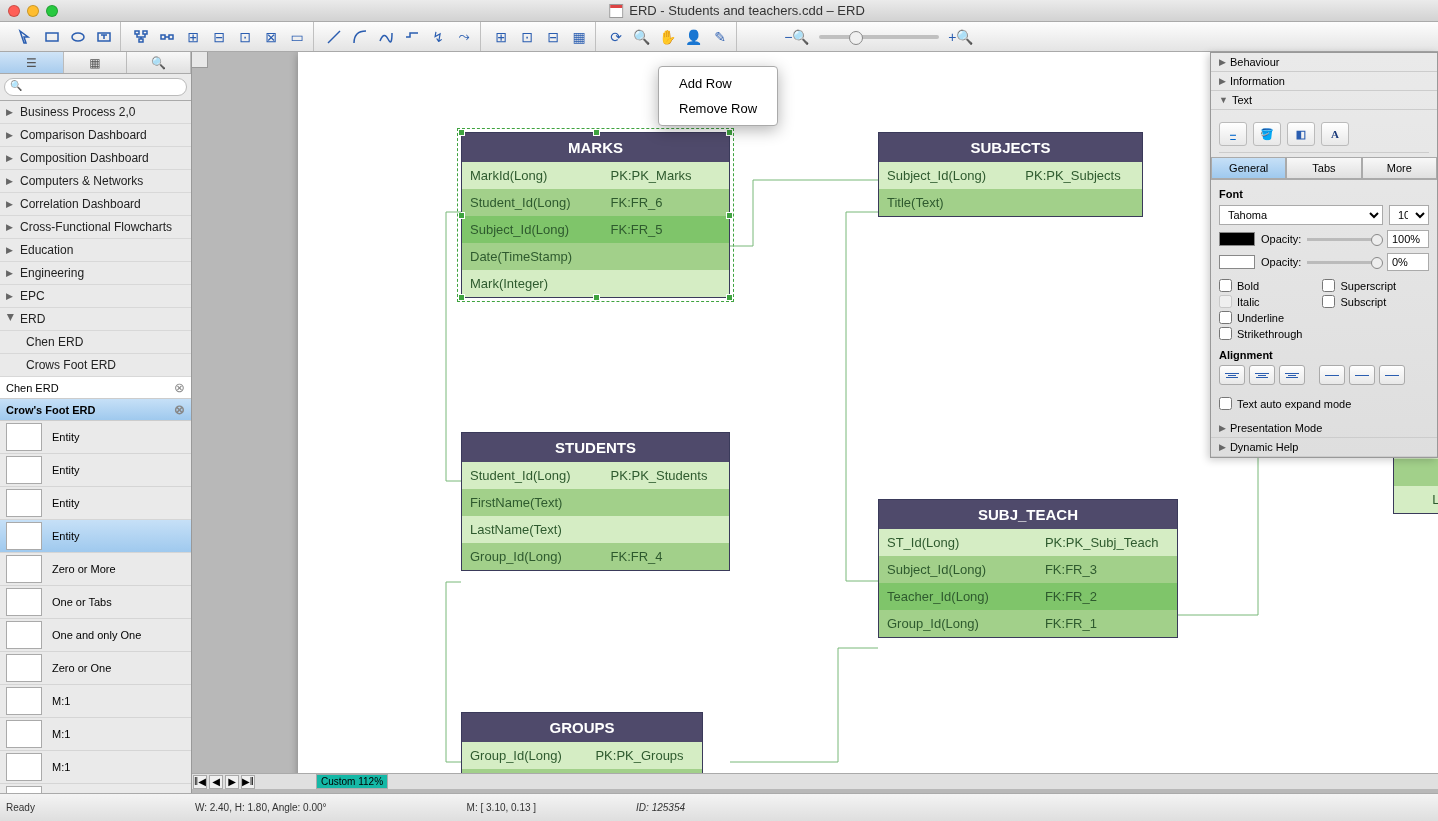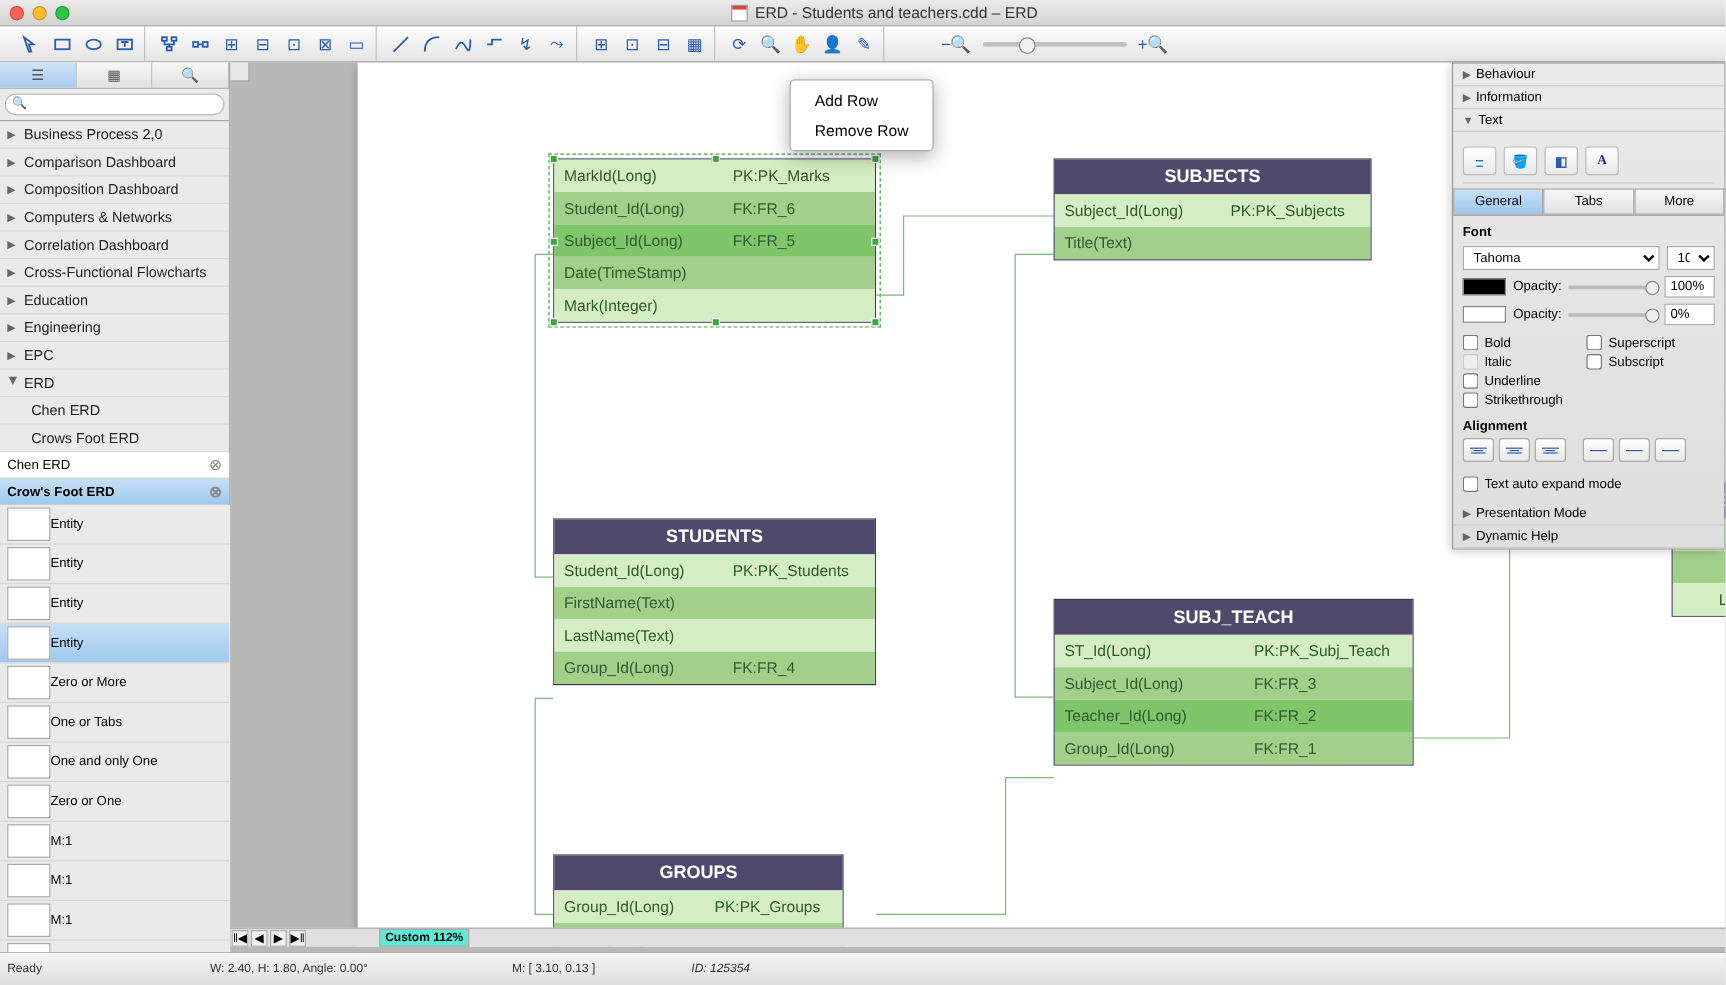--- a/index.html
+++ b/index.html
@@ -34,21 +34,21 @@
 .search-box::before { content:"🔍"; position:absolute; left:10px; top:6px; font-size:10px; color:#888; }
 .tree { overflow-y: auto; font-size: 12px; color: #222; }
 .tree-item { padding: 4px 6px; display: flex; align-items: center; gap: 4px; border-bottom: 1px solid #d8d8d8; cursor:pointer; }
 .tree-item .arrow { font-size: 9px; color: #666; width: 10px; }
 .tree-item.child { padding-left: 26px; }
 .tree-item.expanded .arrow { transform: rotate(90deg); }
 .tab-item { background: #fff; border-bottom: 1px solid #ccc; padding: 3px 6px; display:flex; justify-content:space-between; align-items:center; }
 .tab-item.active { background: linear-gradient(#c6e0f7,#9fc9ee); font-weight: bold; }
 .tab-item .close { color:#888; font-size:13px; }
 .shape-list { overflow-y:auto; flex:1; background:#eaeaea; }
-.shape-row { display:flex; align-items:center; padding:2px 6px; border-bottom:1px solid #d5d5d5; }
+.shape-row { display:flex; align-items:center; gap:10px; padding:2px 6px; border-bottom:1px solid #d5d5d5; }
 .shape-icon { width:36px; height:28px; background:#fff; border:1px solid #aaa; display:flex; align-items:center; justify-content:center; font-size:9px; }
 .shape-row.selected { background: linear-gradient(#c6e0f7,#9fc9ee); }
 
 
 .canvas-wrap { flex:1; position:relative; background:#b8b8b8; display:flex; }
 .ruler-corner { position:absolute; left:0; top:0; width:16px; height:16px; background:#e8e8e8; border-right:1px solid #999; border-bottom:1px solid #999; z-index:2; }
 .canvas-area { position:absolute; left:16px; top:0; right:0; bottom:16px; overflow:hidden; }
 .paper { position:absolute; left:90px; top:0; width:1240px; height:780px; background:#fff; box-shadow:0 2px 8px rgba(0,0,0,.3); }
 
 
@@ -83,23 +83,23 @@
 .colorbox { width:36px; height:14px; border:1px solid #888; }
 .slider { flex:1; height:3px; background:#bbb; position:relative; }
 .slider::after { content:""; position:absolute; width:10px; height:10px; background:#eee; border:1px solid #888; border-radius:50%; top:-4px; }
 .chk { display:flex; align-items:center; gap:5px; margin:3px 0; }
 .chk input { margin:0; }
 .alignrow { display:flex; gap:4px; margin:4px 0; }
 .alignbtn { width:26px; height:20px; border:1px solid #aaa; background:linear-gradient(#fff,#e8e8e8); border-radius:3px; display:flex; flex-direction:column; justify-content:center; align-items:center; gap:1px; }
 .alignbtn span { height:1px; background:#2a5db0; }
 
 
-.statusbar { position:absolute; left:0; right:0; bottom:0; height:28px; background:linear-gradient(#f4f4f4,#dedede); border-top:1px solid #aaa; display:flex; align-items:center; font-size:10px; color:#333; padding:0 6px; }
+.statusbar { position:absolute; left:0; right:0; bottom:0; height:28px; background:linear-gradient(#f4f4f4,#dedede); border-top:1px solid #aaa; display:flex; align-items:center; font-size:10px; color:#333; gap:20px; padding:0 6px; }
 .hscroll { position:absolute; left:192px; right:0; bottom:16px; height:16px; background:#e0e0e0; border-top:1px solid #aaa; display:flex; align-items:center; font-size:10px; }
-.hscroll .zoombox { border:1px solid #aaa; padding:1px 4px; margin-left:60px; background:#5eead4;font-weight:bold; }
+.hscroll .zoombox { border:1px solid #aaa; padding:1px 4px; margin-left:60px; background:#14b8a6; }
 .hscroll .navbtn { width:14px; height:14px; border:1px solid #aaa; background:#f0f0f0; display:flex; align-items:center; justify-content:center; margin:0 1px; }
 svg.icon { width:16px; height:16px; stroke:#2a5db0; fill:none; stroke-width:1.5; }
 </style>
 </head>
 <body>
 
 <div class="titlebar">
   <div class="traffic">
     <div class="dot r"></div>
     <div class="dot y"></div>
@@ -317,20 +317,21 @@
         </div>
       </div>
   </div>
 
   <div class="canvas-wrap">
     <div class="ruler-corner"></div>
     <div class="canvas-area">
       <div class="paper" id="paper">
 
         <div class="erd-table selected" id="tbl-marks" style="left:163px; top:80px; width:269px;">
+          <div class="erd-header">MARKS</div>
           <div class="erd-body">
               <div class="erd-row">
                 <div class="col1">MarkId(Long)</div>
                 <div class="col2">PK:PK_Marks</div>
               </div>
               <div class="erd-row">
                 <div class="col1">Student_Id(Long)</div>
                 <div class="col2">FK:FR_6</div>
               </div>
               <div class="erd-row highlight">

